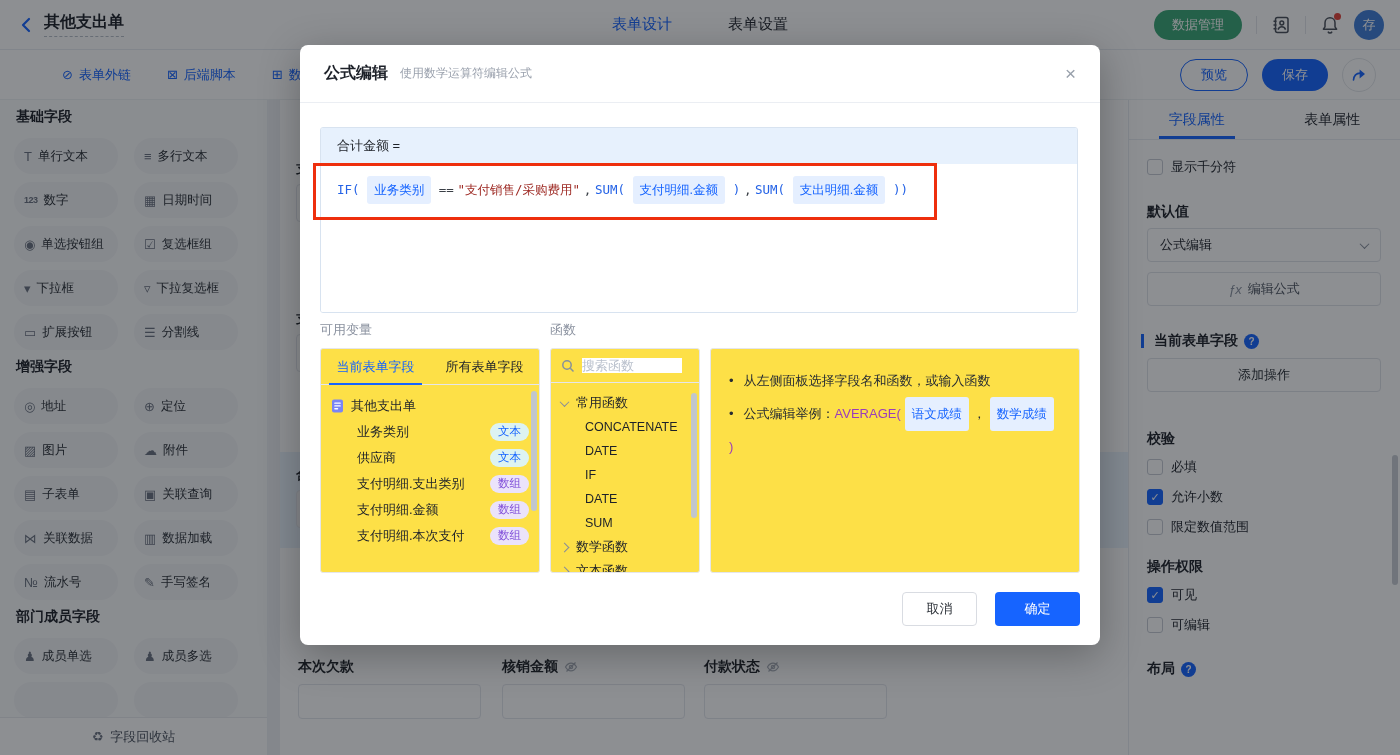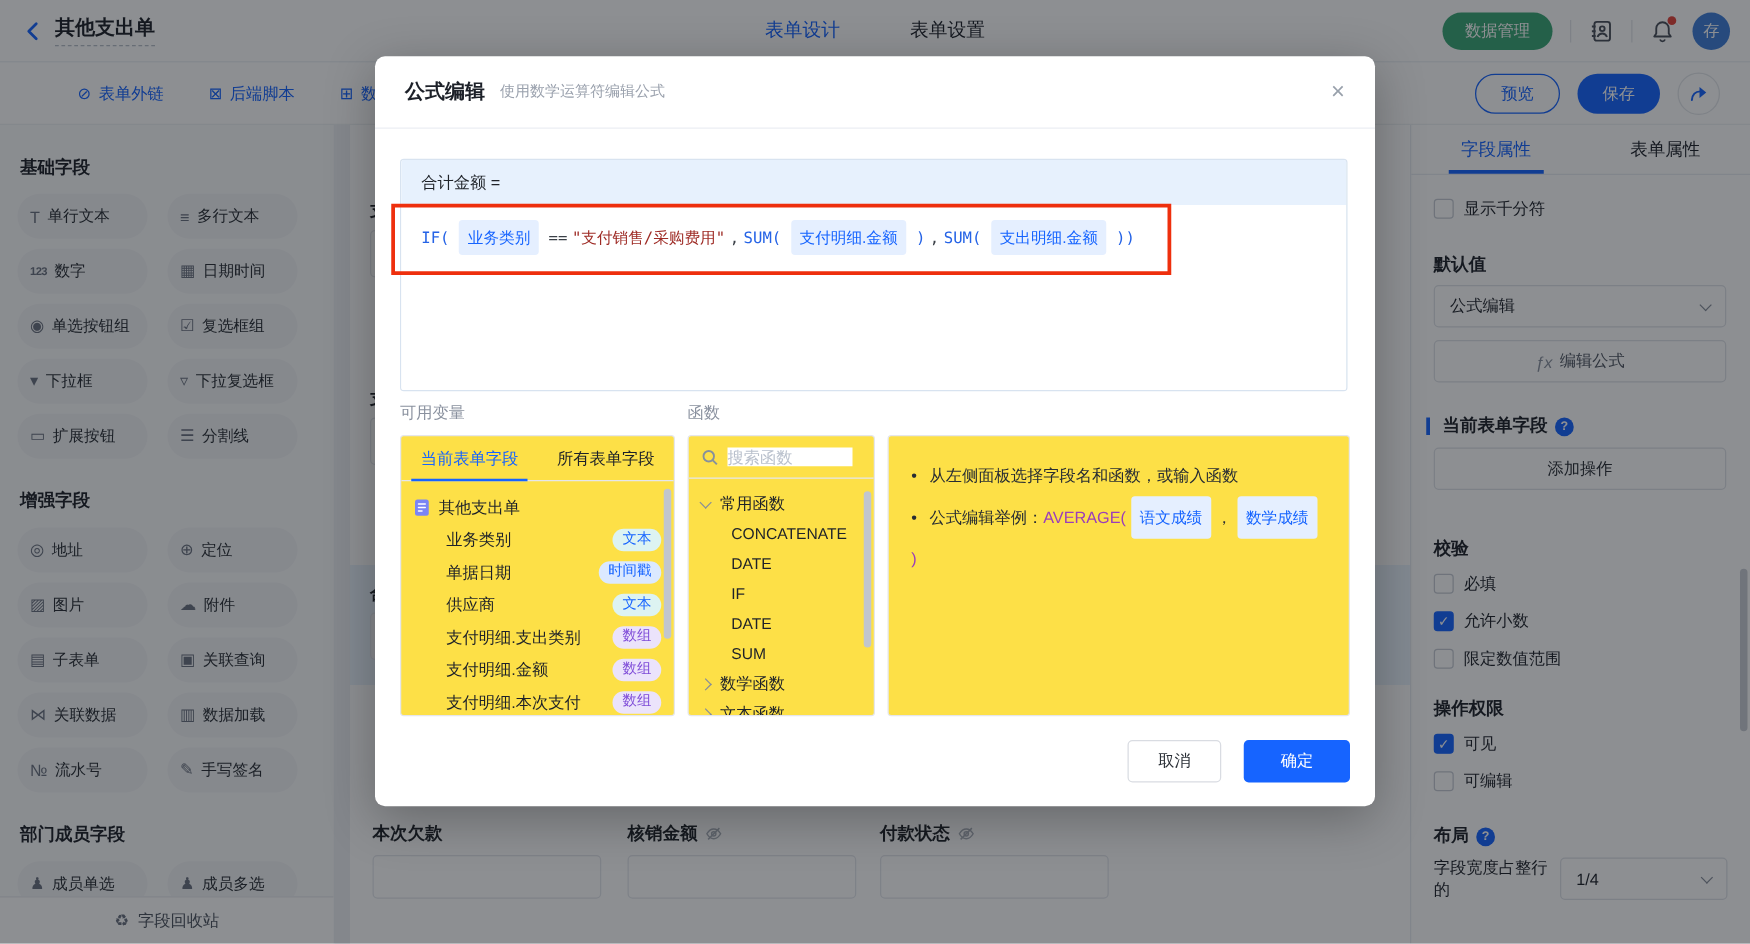--- a/index.html
+++ b/index.html
@@ -41,21 +41,21 @@
   .btn-outline{height:32px;padding:0 20px;border-radius:16px;border:1px solid var(--primary);
     color:var(--primary);background:#fff;font-size:13px;cursor:pointer}
   .btn-fill{height:32px;padding:0 20px;border-radius:16px;border:none;
     color:#fff;background:var(--primary);font-size:13px;cursor:pointer}
   .share-btn{width:34px;height:34px;border-radius:50%;border:1px solid #e3e6ea;background:#fff;
     display:flex;align-items:center;justify-content:center;cursor:pointer}
 
   
   .sidebar{position:absolute;left:0;top:100px;width:268px;bottom:0;background:#fafbfc;
     border-right:1px solid #edf0f3;overflow:hidden;z-index:1}
-  .sb-sec h3{font-size:14px;font-weight:700;margin:25px 0 12px 16px}
+  .sb-sec h3{font-size:14px;font-weight:700;margin:8px 0 12px 16px}
   .chips{display:grid;grid-template-columns:104px 104px;gap:8px 16px;padding:0 14px 0 14px}
   .chip{height:36px;border-radius:18px;background:#f1f3f5;display:flex;align-items:center;
     padding:0 10px;font-size:12.5px;color:#2a2f36;cursor:grab;white-space:nowrap;overflow:hidden}
   .chip .g{color:#6b7280;margin-right:6px;font-size:13px;flex:none}
   .chip .g.tiny{font-size:9px;font-weight:700;letter-spacing:-.5px}
   .recycle{position:absolute;left:0;right:0;bottom:0;height:38px;background:#fff;
     border-top:1px solid #e8eaee;display:flex;align-items:center;justify-content:center;
     gap:7px;font-size:13px;color:#4e5561;cursor:pointer}
   .recycle .g{color:#6b7280}
 
@@ -418,27 +418,20 @@
     </div>
     <div class="cb-row" style="top:516px">
       <span class="cb"></span>
       <span>可编辑</span>
     </div>
 
     <div class="sec-title" style="top:560px">
       <span>布局</span>
       <span class="qmark">?</span>
     </div>
-    <div class="layout-row" style="top:585px">
-      <span>字段宽度占整行的</span>
-      <div class="p-select">
-        <span>1/4</span>
-        <span class="chev down"></span>
-      </div>
-    </div>
     <div class="p-scroll"></div>
   </aside>
 
   <div class="dim"></div>
 
   <section class="modal">
     <div class="m-head">
       <span class="m-title">公式编辑</span>
       <span class="m-sub">使用数学运算符编辑公式</span>
       <span class="m-close">×</span>
@@ -481,24 +474,20 @@
               <rect x="3.2" y="6.3" width="6.6" height="1.3" rx=".6" fill="#fff"></rect>
               <rect x="3.2" y="9.1" width="4" height="1.3" rx=".6" fill="#fff"></rect>
             </svg>
           <span>其他支出单</span>
         </div>
         <div class="t-row">
           <span>业务类别</span>
           <span class="badge text">文本</span>
         </div>
         <div class="t-row">
-          <span>单据日期</span>
-          <span class="badge time">时间戳</span>
-        </div>
-        <div class="t-row">
           <span>供应商</span>
           <span class="badge text">文本</span>
         </div>
         <div class="t-row">
           <span>支付明细.支出类别</span>
           <span class="badge array">数组</span>
         </div>
         <div class="t-row">
           <span>支付明细.金额</span>
           <span class="badge array">数组</span>

